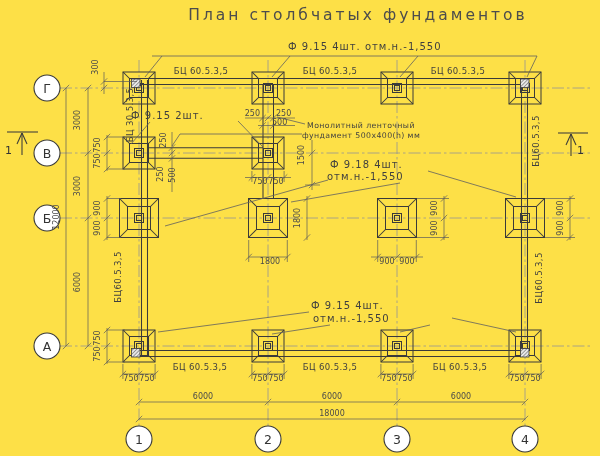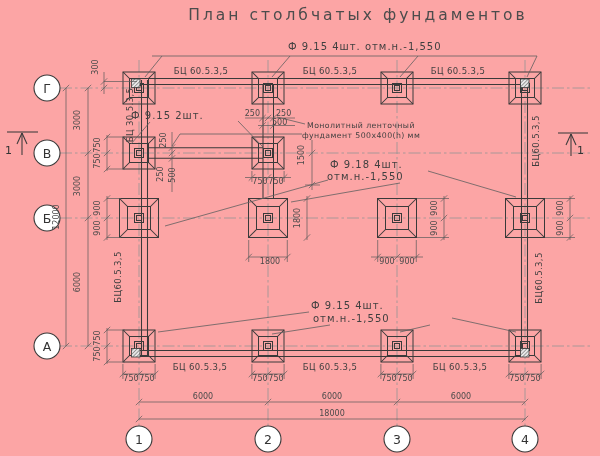--- a/index.html
+++ b/index.html
@@ -1,16 +1,16 @@
 <!DOCTYPE html>
 <html><head>
 <meta charset="utf-8">
 <style>
   html,body{margin:0;padding:0;background:#ffffff;}
-  #stage{position:relative;width:600px;height:456px;background:#fca5a5;overflow:hidden;
+  #stage{position:relative;width:600px;height:456px;background:#fde047;overflow:hidden;
          font-family:"DejaVu Sans",sans-serif;}
   svg{display:block;}
   text{fill:#414141;font-family:"DejaVu Sans",sans-serif;}
   .title-t{font-size:15.5px;letter-spacing:3px;fill:#4c4c4c;}
   .ann-t{font-size:10px;letter-spacing:1px;fill:#3f3f3f;}
   .ann-s{font-size:7.8px;letter-spacing:0.4px;fill:#3f3f3f;}
   .wall-t{font-size:8.5px;letter-spacing:0.4px;fill:#3f3f3f;}
   .dim-t{font-size:8px;fill:#4a4a4a;}
   .axis-t{font-size:12.5px;fill:#333;}
   .sec-t{font-size:11px;fill:#333;}

